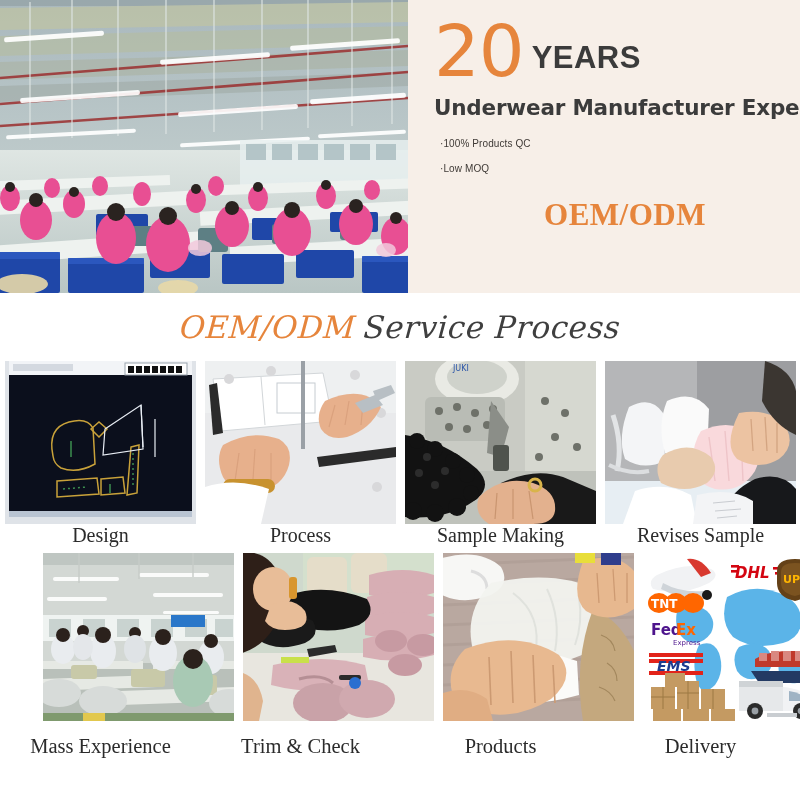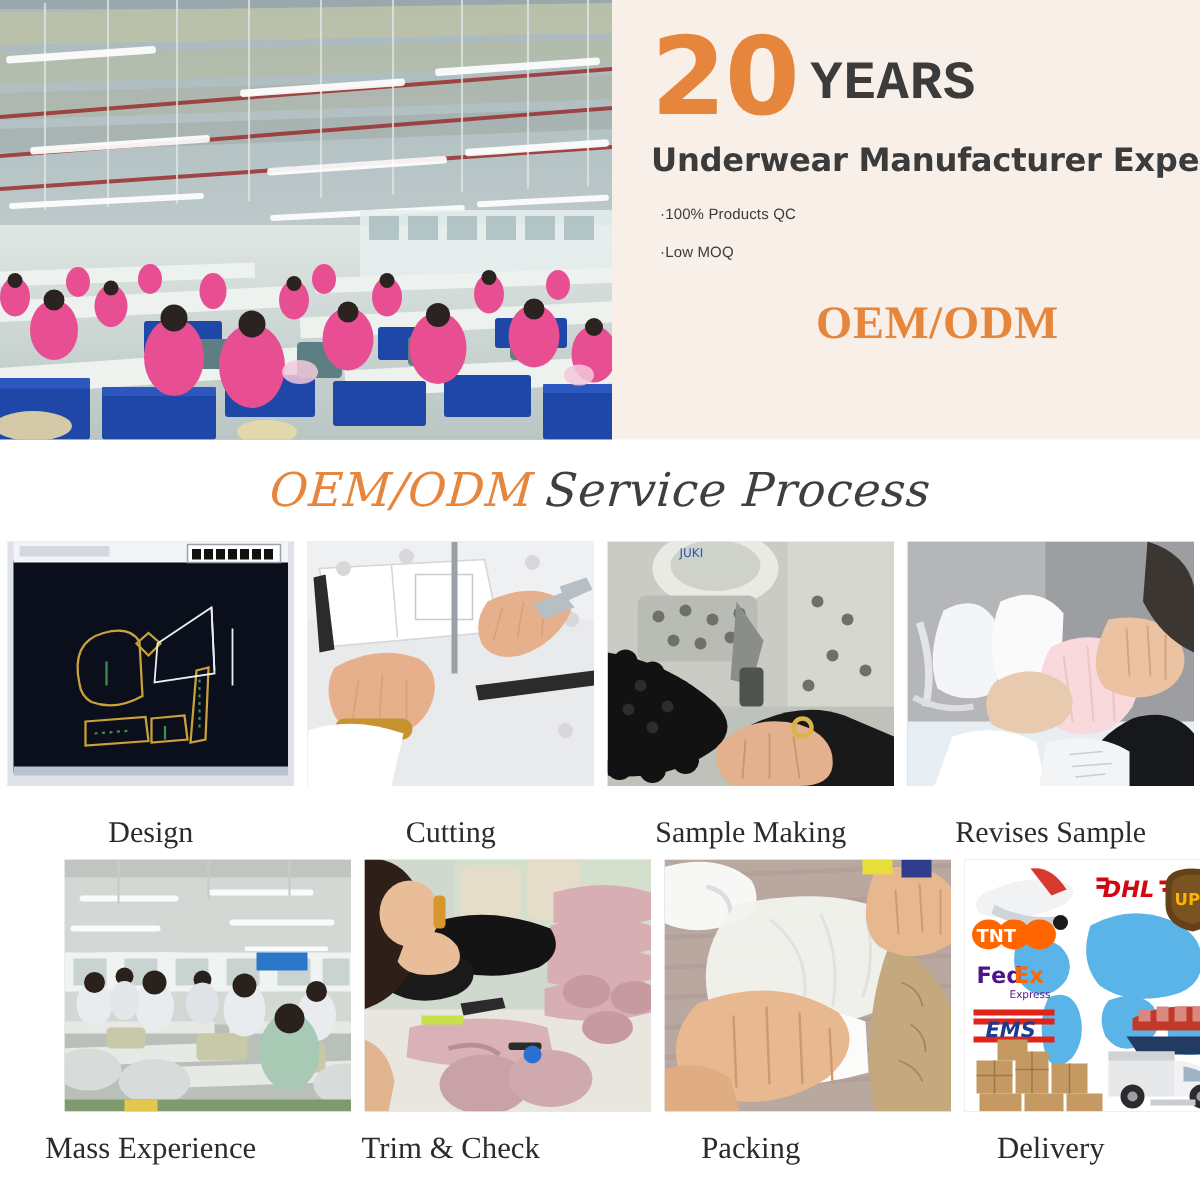--- a/index.html
+++ b/index.html
@@ -18,26 +18,26 @@
   .hero-photo svg { display:block; width:100%; height:100%; }
 
   .hero-panel {
     position: relative; flex: 1; height: 293px;
     background: #f7efe8;
   }
 
   .badge-row { position:absolute; left: 26px; top: 18px; display:flex; align-items:flex-end; }
   .badge-num {
     font-family: "DejaVu Sans", sans-serif;
-    font-size: 72px; font-weight: 700; line-height: .92;
+    font-size: 72px; font-weight: 400; line-height: .92;
     color: #e6853c; letter-spacing: -1px;
   }
   .badge-years {
-    font-family: Liberation Mono, monospace;
-    font-size: 36px; font-weight: 700; color: #3b3b3b;
+    font-family: Liberation Sans, sans-serif;
+    font-size: 31px; font-weight: 700; color: #3b3b3b;
     margin-left: 8px; margin-bottom: 8px; letter-spacing: .5px;
   }
   .hero-sub {
     position:absolute; left: 26px; top: 95px;
     font-family: "DejaVu Sans", sans-serif;
     font-size: 21.5px; font-weight: 700; color: #3b3b3b;
     white-space: nowrap; letter-spacing: -.2px;
   }
   .hero-bullets { position:absolute; left: 32px; top: 138px; }
   .hero-bullet {
@@ -72,21 +72,21 @@
     width: 191px; height: 163px; overflow:hidden; background:#dcdcdc;
     position: relative;
     text-align: right;
   }
   .row2 .thumb { height: 168px; margin-left: 38px; }
   .thumb svg { display:block; width:100%; height:100%; }
   .caption {
     text-align:center;
     font-family: "Liberation Serif", serif;
     font-size: 20px; color: #2b2b2b;
-    padding-top: 20px; padding-bottom: 6px;
+    padding-top: 0; padding-bottom: 6px;
     white-space: nowrap;
   }
   .row2 .caption { padding-top: 14px; font-size: 20.5px; }
 </style>
 </head>
 <body>
 
 <div class="page">
 
   <div class="hero">
@@ -335,21 +335,21 @@
                 <path d="M66 92 l0 28"></path>
             </g>
             <rect x="18" y="118" width="52" height="14" rx="7" fill="#c8922f"></rect>
             <path d="M0 126 q30 -10 64 2 l-8 35 L0 163 Z" fill="#ffffff"></path>
             <g fill="#b8bfc4">
               <path d="M150 42 l20 -8 l8 10 l-20 8 Z"></path>
               <path d="M168 30 l18 -6 l4 8 l-18 8 Z"></path>
             </g>
           </svg>
         </div>
-        <div class="caption">Cutting</div>
+        <div class="caption">Process</div>
       </div>
 
       <div class="cell">
         <div class="thumb">
           <svg viewBox="0 0 191 163" preserveAspectRatio="none">
             <rect width="191" height="163" fill="#c9cbc4"></rect>
             <rect x="120" y="0" width="71" height="163" fill="#d6d8d0"></rect>
             <rect x="0" y="110" width="191" height="53" fill="#bfc2bb"></rect>
             <ellipse cx="72" cy="18" rx="42" ry="26" fill="#e9eae4"></ellipse>
             <ellipse cx="72" cy="16" rx="30" ry="17" fill="#cfd2cb"></ellipse>
@@ -617,21 +617,21 @@
               <path d="M46 104 l2 48"></path>
                 <path d="M68 98 l2 52"></path>
                 <path d="M90 102 l2 48"></path>
               <path d="M110 112 l2 38"></path>
             </g>
             <path d="M0 140 q24 -8 44 6 l6 22 L0 168 Z" fill="#e0ad83"></path>
             <rect x="158" y="0" width="20" height="12" fill="#2f3d8c"></rect>
             <rect x="132" y="0" width="20" height="10" fill="#e8de3a"></rect>
           </svg>
         </div>
-        <div class="caption">Packing</div>
+        <div class="caption">Products</div>
       </div>
 
       <div class="cell">
         <div class="thumb">
           <svg viewBox="0 0 191 168" preserveAspectRatio="none">
             <rect width="191" height="168" fill="#ffffff"></rect>
 
             <g fill="#5bb4e8">
               <path d="M34 58 q16 -10 30 0 q10 10 4 22 q-10 14 -24 8 q-14 -8 -10 -30 Z"></path>
               <path d="M56 92 q14 -6 20 8 q6 18 -4 32 q-12 12 -18 -2 q-6 -22 2 -38 Z"></path>

